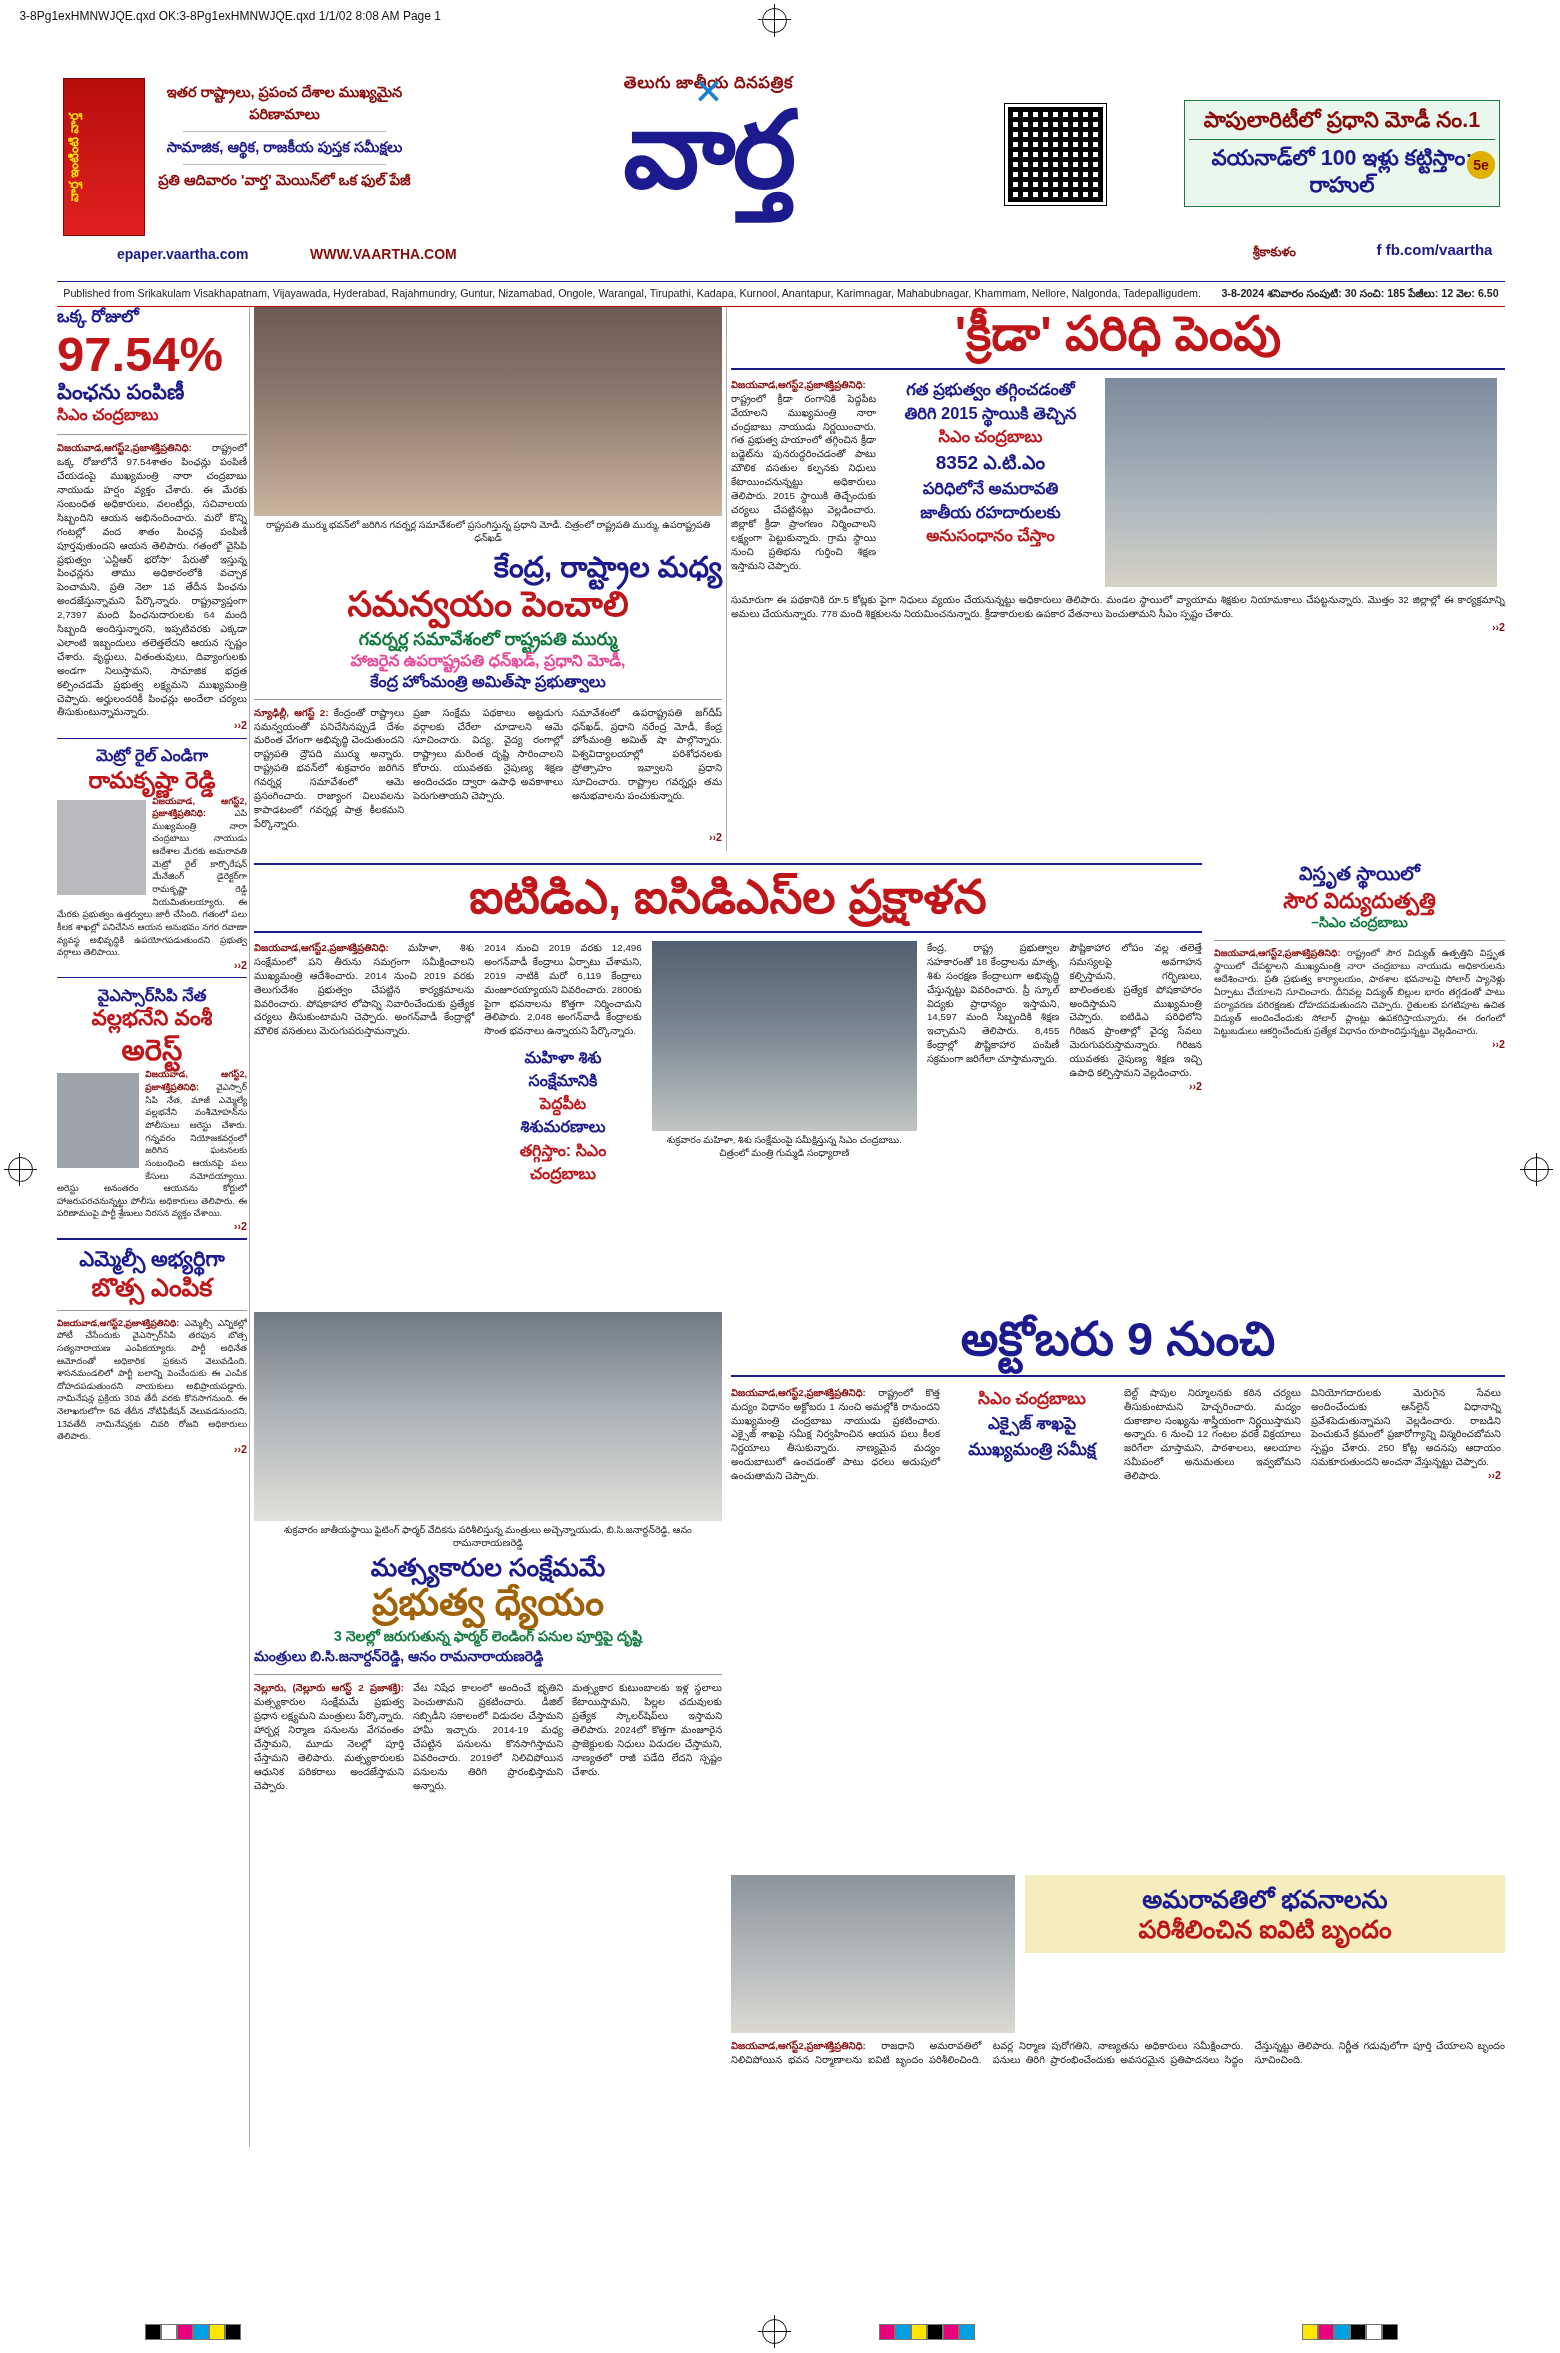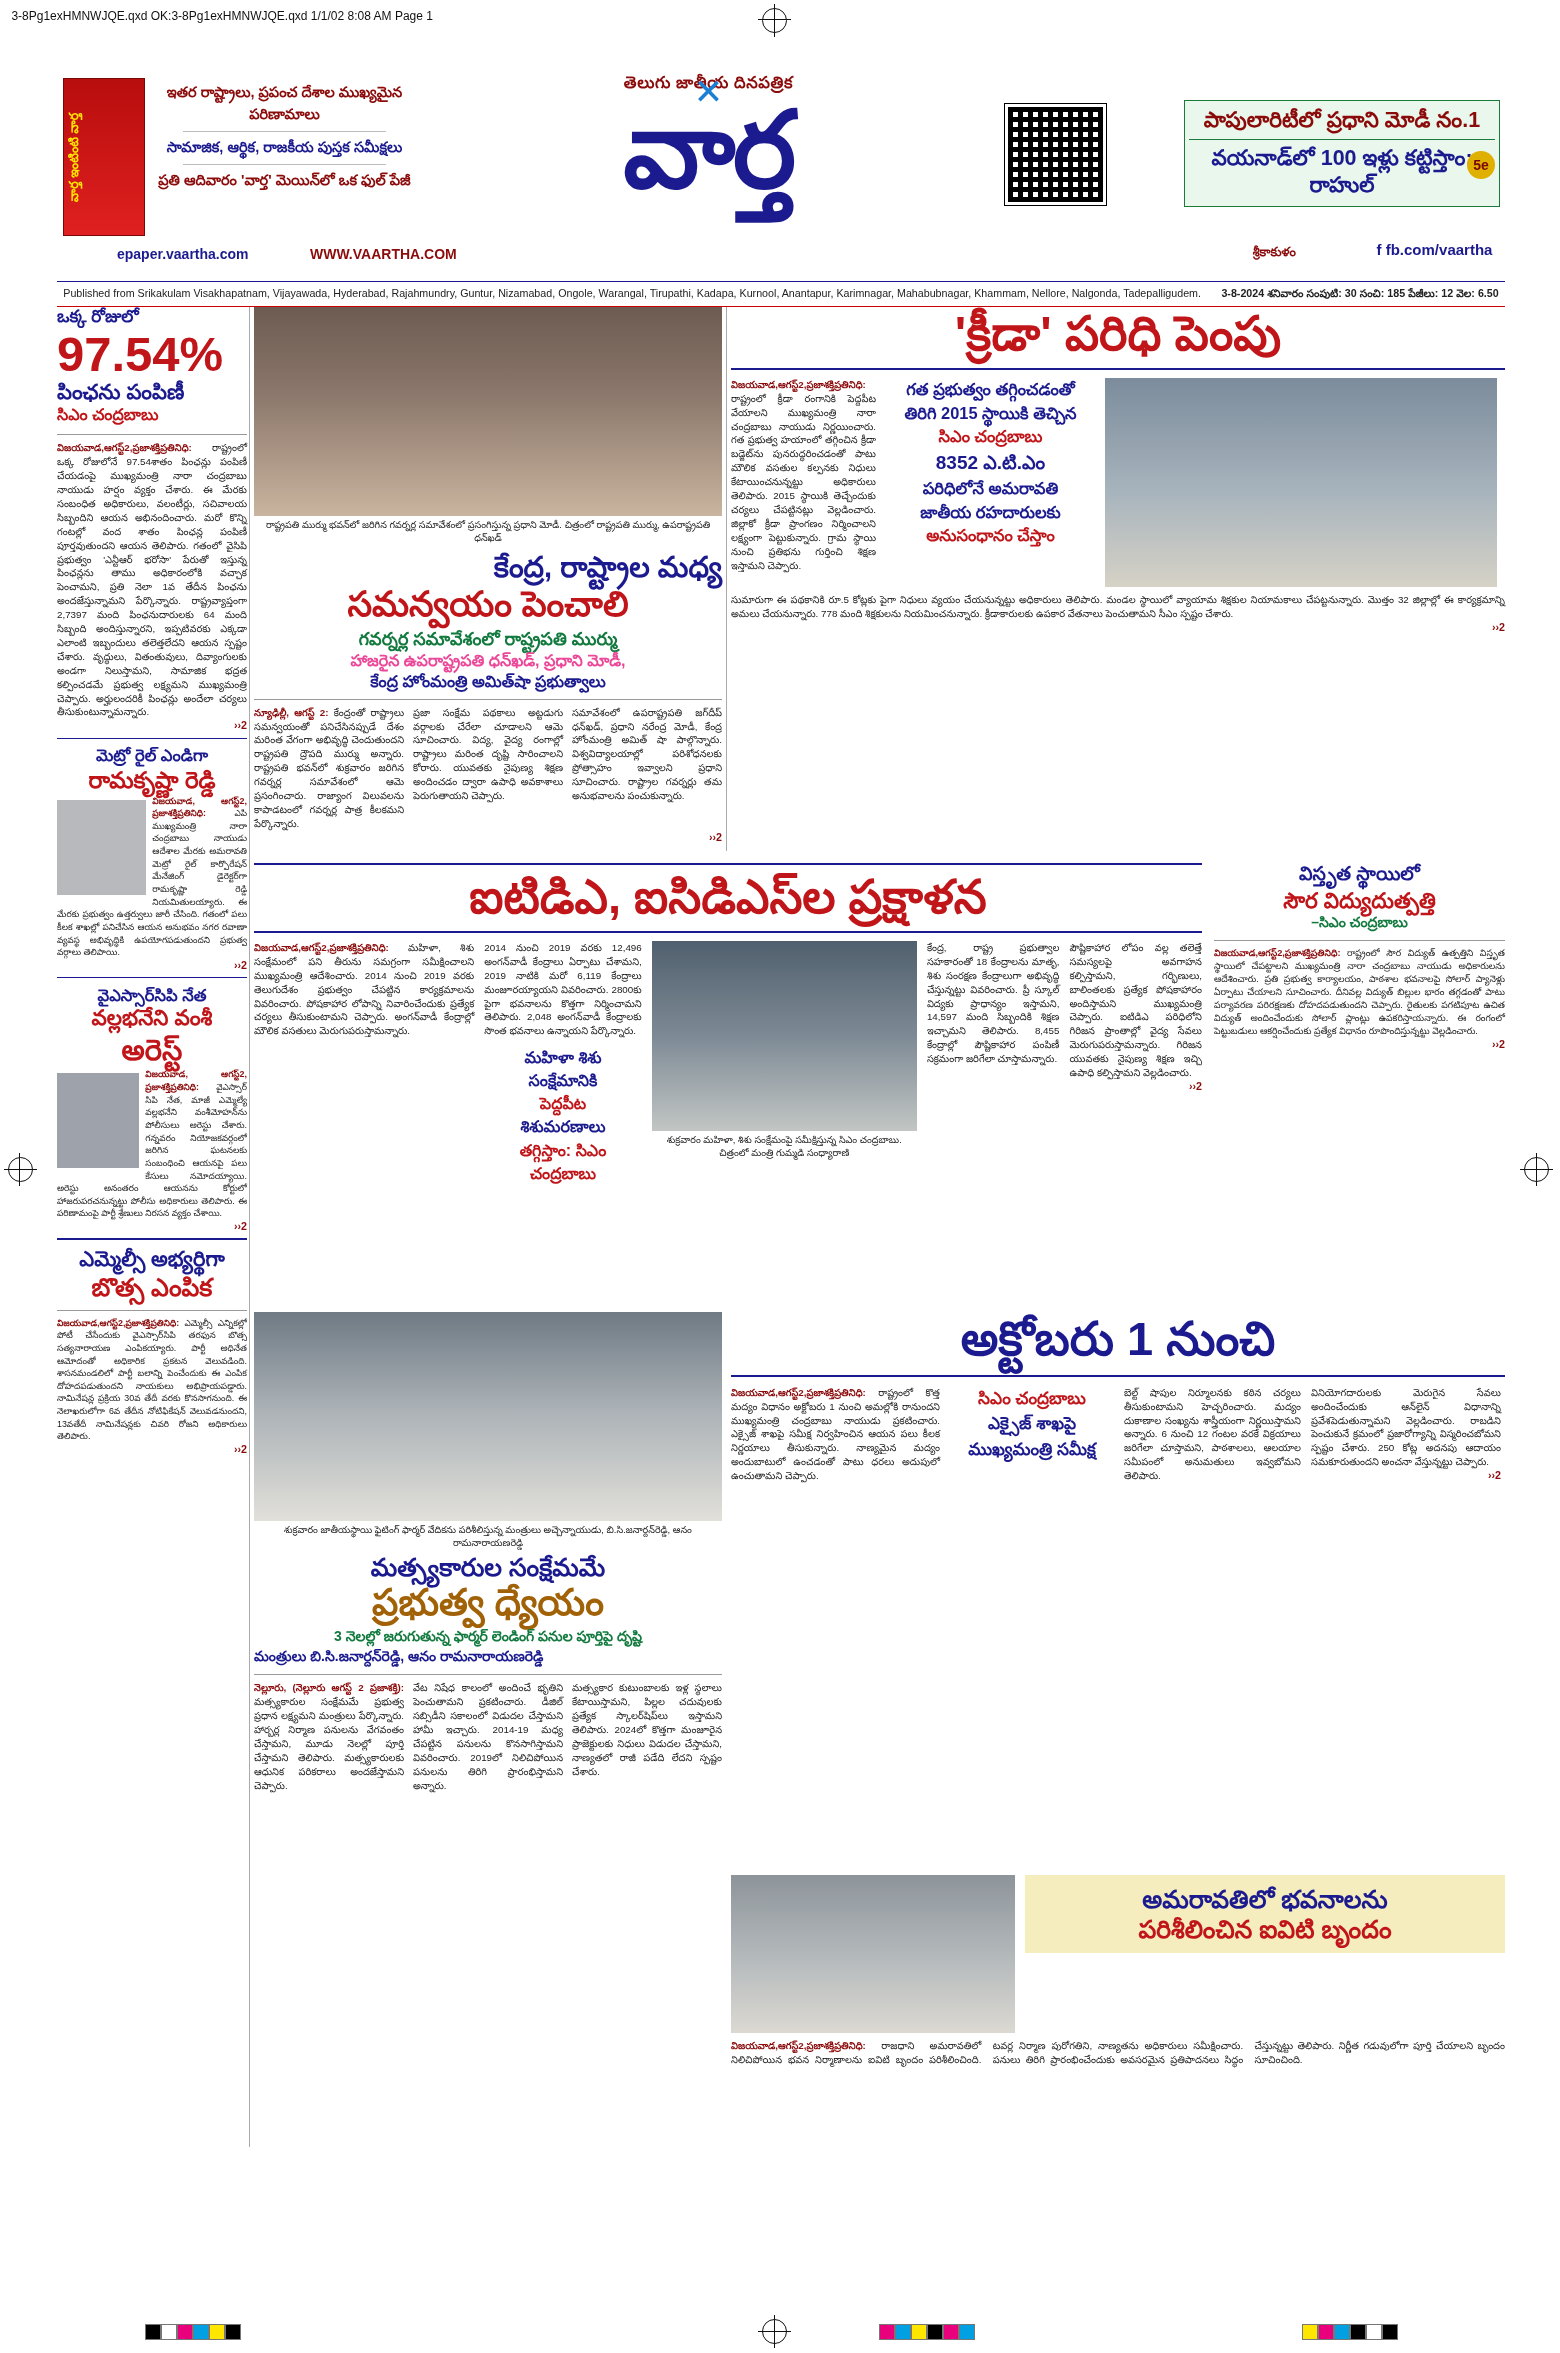--- a/index.html
+++ b/index.html
@@ -12,21 +12,21 @@
   }
   #page {
     position: relative;
     width: 1561px;
     height: 2354px;
     background: #ffffff;
     overflow: hidden;
   }
   .printbar {
     position: absolute;
-    top: 0; left: 0; right: 0;
+    top: 0; left: 8px; right: 0;
     height: 35px;
     font-size: 12px;
     color: #111;
     padding: 8.9px 0 0 11.4px;
     box-sizing: border-box;
   }
   .crossmark {
     position: absolute;
     width: 23px; height: 23px;
     border-radius: 50%;
@@ -445,21 +445,21 @@
           <div class="tel" style="flex:1;">
             <span class="dateline">నెల్లూరు, (నెల్లూరు ఆగస్ట్ 2 ప్రజాశక్తి):</span>
             <span>మత్స్యకారుల సంక్షేమమే ప్రభుత్వ ప్రధాన లక్ష్యమని మంత్రులు పేర్కొన్నారు. హార్బర్ల నిర్మాణ పనులను వేగవంతం చేస్తామని, మూడు నెలల్లో పూర్తి చేస్తామని తెలిపారు. మత్స్యకారులకు ఆధునిక పరికరాలు అందజేస్తామని చెప్పారు.</span>
           </div>
           <div class="tel" style="flex:1;">వేట నిషేధ కాలంలో అందించే భృతిని పెంచుతామని ప్రకటించారు. డీజిల్ సబ్సిడీని సకాలంలో విడుదల చేస్తామని హామీ ఇచ్చారు. 2014-19 మధ్య చేపట్టిన పనులను కొనసాగిస్తామని వివరించారు. 2019లో నిలిచిపోయిన పనులను తిరిగి ప్రారంభిస్తామని అన్నారు.</div>
           <div class="tel" style="flex:1;">మత్స్యకార కుటుంబాలకు ఇళ్ల స్థలాలు కేటాయిస్తామని, పిల్లల చదువులకు ప్రత్యేక స్కాలర్‌షిప్‌లు ఇస్తామని తెలిపారు. 2024లో కొత్తగా మంజూరైన ప్రాజెక్టులకు నిధులు విడుదల చేస్తామని, నాణ్యతలో రాజీ పడేది లేదని స్పష్టం చేశారు.</div>
         </div>
       </div>
 
       <div style="position:absolute; left:674px; top:1005px; width:774px;">
-        <div style="font-size:47px;font-weight:bold;color:#1b1b8f;text-align:center;line-height:1.15;">అక్టోబరు 1 నుంచి</div>
+        <div style="font-size:47px;font-weight:bold;color:#1b1b8f;text-align:center;line-height:1.15;">అక్టోబరు 9 నుంచి</div>
         <div style="height:1.9px;background:#1b1b8f;margin:8.9px 0;"></div>
         <div style="display:flex;gap:10px;">
           <div class="tel" style="width:209px;">
             <span class="dateline">విజయవాడ,ఆగస్ట్2,ప్రజాశక్తిప్రతినిధి:</span>
             <span>రాష్ట్రంలో కొత్త మద్యం విధానం అక్టోబరు 1 నుంచి అమల్లోకి రానుందని ముఖ్యమంత్రి చంద్రబాబు నాయుడు ప్రకటించారు. ఎక్సైజ్ శాఖపై సమీక్ష నిర్వహించిన ఆయన పలు కీలక నిర్ణయాలు తీసుకున్నారు. నాణ్యమైన మద్యం అందుబాటులో ఉంచడంతో పాటు ధరలు అదుపులో ఉంచుతామని చెప్పారు.</span>
           </div>
           <div style="width:164px;text-align:center;font-size:17px;font-weight:bold;line-height:1.5;">
             <div class="hl-red">సిఎం చంద్రబాబు</div>
             <div class="hl-blue">ఎక్సైజ్ శాఖపై</div>
             <div class="hl-blue">ముఖ్యమంత్రి సమీక్ష</div>

